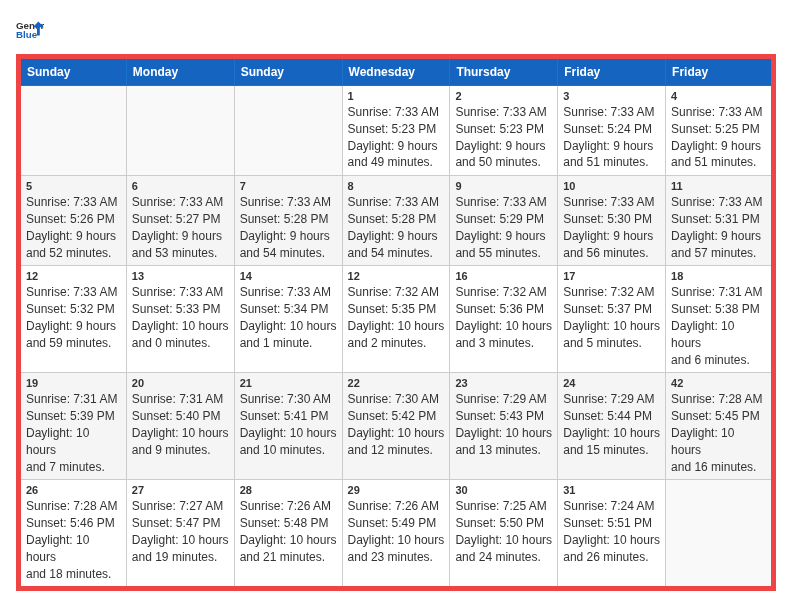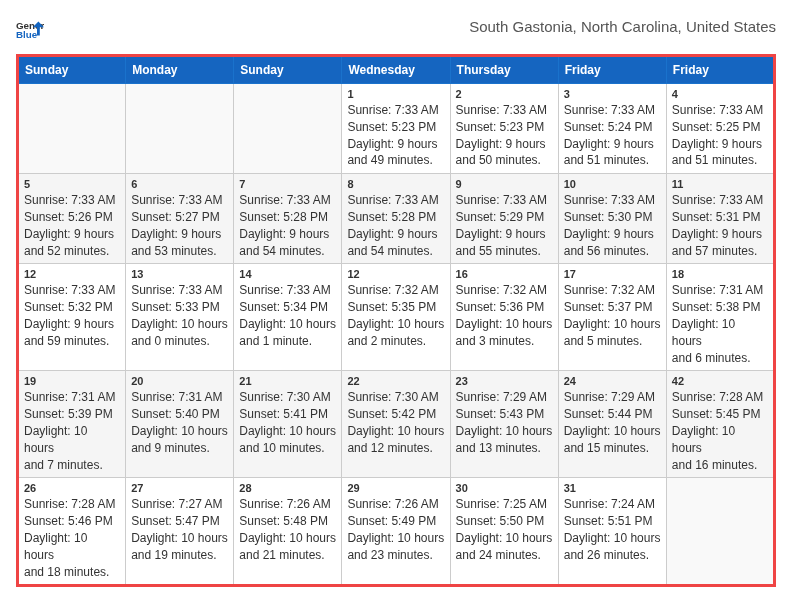--- a/index.html
+++ b/index.html
@@ -24,21 +24,21 @@
     .logo-icon {
       width: 28px;
       height: 28px;
     }
     .title-area { text-align: right; }
     .month-title { font-size: 32px; font-weight: bold; color: #333; }
     .location-title { font-size: 15px; color: #555; margin-top: 2px; }
     .calendar {
       width: 100%;
       border-collapse: collapse;
-      border: 3px solid #ef4444;
+      border: 5px solid #ef4444;
     }
     .calendar th {
       background-color: #1565c0;
       color: #fff;
       font-size: 12px;
       font-weight: bold;
       text-align: left;
       padding: 6px 6px;
       border: 1px solid #1a72cc;
     }
@@ -74,21 +74,20 @@
 
 <div class="header-area">
   <div class="logo">
     <svg class="logo-icon" viewBox="0 0 40 40" xmlns="http://www.w3.org/2000/svg">
       <text x="0" y="18" font-size="14" font-weight="bold" fill="#333" font-family="Arial">General</text>
       <text x="0" y="32" font-size="14" font-weight="bold" fill="#1565c0" font-family="Arial">Blue</text>
       <polygon points="32,8 40,16 34,16 34,28 30,28 30,16 24,16" fill="#1565c0"></polygon>
     </svg>
   </div>
   <div class="title-area">
-    <div class="location-title">South Gastonia, North Carolina, United States</div>
   </div>
 </div>
 
 <table class="calendar">
   <thead>
     <tr>
     <th>Sunday</th>
         <th>Monday</th>
         <th>Sunday</th>
         <th>Wednesday</th>

